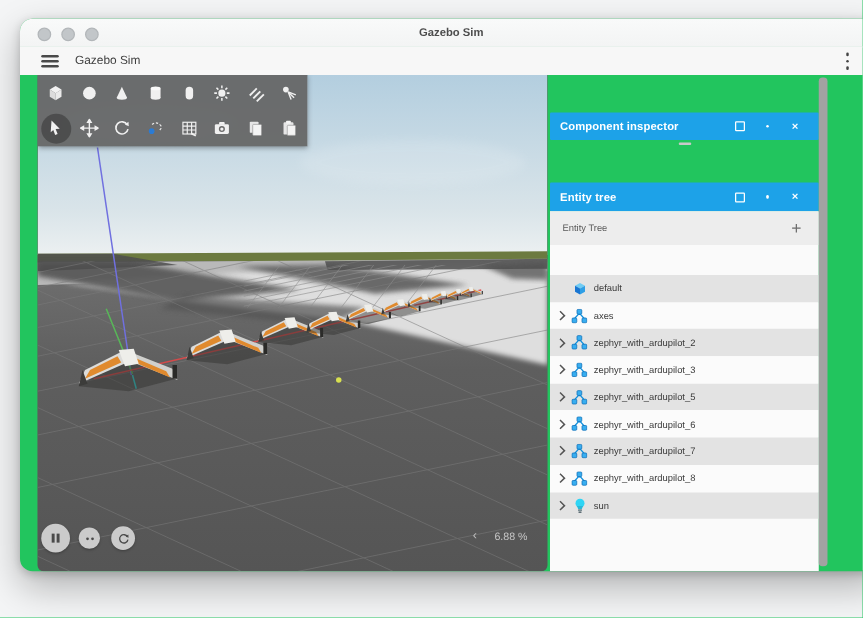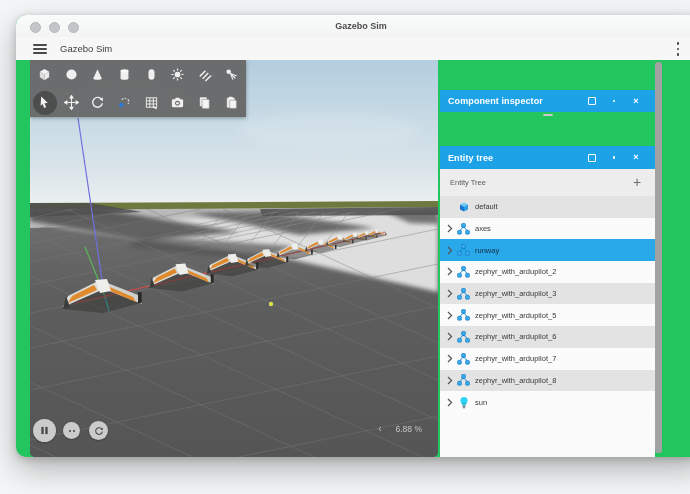--- a/index.html
+++ b/index.html
@@ -77,21 +77,21 @@
   .dock-btn .sq{width:6px;height:6px;border:1.2px solid #fff;border-radius:1px;display:block;}
   .dock-btn .dot{width:2.6px;height:2.6px;background:#fff;border-radius:50%;display:block;}
   .dock-btn .x{font-size:9px;font-weight:700;line-height:9px;}
   .dock-gap{height:6px;min-height:6px;display:flex;align-items:center;justify-content:center;}
   .dock-gap i{width:10px;height:2.5px;background:#c9c9c9;border-radius:2px;display:block;}
   .dock-top-gap{height:2px;min-height:2px;}
   .et-card{flex:1;background:#fafafa;display:flex;flex-direction:column;overflow:hidden;}
   .et-subheader{height:27px;min-height:27px;background:#ededed;display:flex;align-items:center;padding:0 10px;}
   .et-subheader .sub-label{flex:1;font-size:7.5px;color:#5a5a5a;}
   .add-btn{width:16px;height:16px;border:none;background:transparent;color:#6e6e6e;font-size:14px;line-height:13px;cursor:pointer;padding:0;}
-  .et-list{display:flex;flex-direction:column;}
+  .et-list{display:flex;flex-direction:column;margin-top:24px;}
   .et-row{height:21.7px;display:flex;align-items:center;padding:0 4px;cursor:pointer;}
   .et-row:nth-child(odd){background:#e3e3e3;}
   .et-row:nth-child(even){background:#fbfbfb;}
   .et-row.selected{background:#29a8ea !important;}
   .et-row .chev{width:12px;display:flex;justify-content:center;}
   .et-row .et-icon{width:15px;display:flex;justify-content:center;margin-right:4px;}
   .et-row .et-label{font-size:7.5px;color:#3a3a3a;white-space:nowrap;}
   .et-row.selected .et-label{color:#15303f;}
   .panel-scrollbar{position:absolute;left:639px;top:47px;width:7px;height:391px;background:#a2a2a2;border-radius:3px;cursor:pointer;}
 </style>
@@ -453,158 +453,138 @@
                   <line x1="6.5" y1="3.5" x2="10.5" y2="8"></line>
                   <line x1="6.5" y1="2" x2="6.5" y2="5"></line>
                 </g>
                 <rect x="4.6" y="0.5" width="3.8" height="3.8" rx="0.8" fill="#38aef0" stroke="#0d6fb8" stroke-width="0.6"></rect>
                 <rect x="0.6" y="7.4" width="3.8" height="3.8" rx="0.8" fill="#38aef0" stroke="#0d6fb8" stroke-width="0.6"></rect>
                 <rect x="8.6" y="7.4" width="3.8" height="3.8" rx="0.8" fill="#38aef0" stroke="#0d6fb8" stroke-width="0.6"></rect>
               </svg>
             </span>
             <span class="et-label">axes</span>
           </div>
-          <div class="et-row selected">
+          <div class="et-row">
             <span class="chev">
               <svg width="6" height="9" viewBox="0 0 6 9" fill="none">
                 <polyline points="1,1 4.6,4.5 1,8" stroke="#555" stroke-width="1.2"></polyline>
               </svg>
             </span>
             <span class="et-icon">
               <svg width="13" height="12" viewBox="0 0 13 12">
                 <g stroke="#0d8fdd" stroke-width="1">
                   <line x1="6.5" y1="3.5" x2="2.5" y2="8"></line>
                   <line x1="6.5" y1="3.5" x2="10.5" y2="8"></line>
                   <line x1="6.5" y1="2" x2="6.5" y2="5"></line>
                 </g>
                 <rect x="4.6" y="0.5" width="3.8" height="3.8" rx="0.8" fill="#38aef0" stroke="#0d6fb8" stroke-width="0.6"></rect>
                 <rect x="0.6" y="7.4" width="3.8" height="3.8" rx="0.8" fill="#38aef0" stroke="#0d6fb8" stroke-width="0.6"></rect>
                 <rect x="8.6" y="7.4" width="3.8" height="3.8" rx="0.8" fill="#38aef0" stroke="#0d6fb8" stroke-width="0.6"></rect>
               </svg>
             </span>
-            <span class="et-label">runway</span>
+            <span class="et-label">zephyr_with_ardupilot_2</span>
           </div>
           <div class="et-row">
             <span class="chev">
               <svg width="6" height="9" viewBox="0 0 6 9" fill="none">
                 <polyline points="1,1 4.6,4.5 1,8" stroke="#555" stroke-width="1.2"></polyline>
               </svg>
             </span>
             <span class="et-icon">
               <svg width="13" height="12" viewBox="0 0 13 12">
                 <g stroke="#0d8fdd" stroke-width="1">
                   <line x1="6.5" y1="3.5" x2="2.5" y2="8"></line>
                   <line x1="6.5" y1="3.5" x2="10.5" y2="8"></line>
                   <line x1="6.5" y1="2" x2="6.5" y2="5"></line>
                 </g>
                 <rect x="4.6" y="0.5" width="3.8" height="3.8" rx="0.8" fill="#38aef0" stroke="#0d6fb8" stroke-width="0.6"></rect>
                 <rect x="0.6" y="7.4" width="3.8" height="3.8" rx="0.8" fill="#38aef0" stroke="#0d6fb8" stroke-width="0.6"></rect>
                 <rect x="8.6" y="7.4" width="3.8" height="3.8" rx="0.8" fill="#38aef0" stroke="#0d6fb8" stroke-width="0.6"></rect>
               </svg>
             </span>
-            <span class="et-label">zephyr_with_ardupilot_2</span>
+            <span class="et-label">zephyr_with_ardupilot_3</span>
           </div>
           <div class="et-row">
             <span class="chev">
               <svg width="6" height="9" viewBox="0 0 6 9" fill="none">
                 <polyline points="1,1 4.6,4.5 1,8" stroke="#555" stroke-width="1.2"></polyline>
               </svg>
             </span>
             <span class="et-icon">
               <svg width="13" height="12" viewBox="0 0 13 12">
                 <g stroke="#0d8fdd" stroke-width="1">
                   <line x1="6.5" y1="3.5" x2="2.5" y2="8"></line>
                   <line x1="6.5" y1="3.5" x2="10.5" y2="8"></line>
                   <line x1="6.5" y1="2" x2="6.5" y2="5"></line>
                 </g>
                 <rect x="4.6" y="0.5" width="3.8" height="3.8" rx="0.8" fill="#38aef0" stroke="#0d6fb8" stroke-width="0.6"></rect>
                 <rect x="0.6" y="7.4" width="3.8" height="3.8" rx="0.8" fill="#38aef0" stroke="#0d6fb8" stroke-width="0.6"></rect>
                 <rect x="8.6" y="7.4" width="3.8" height="3.8" rx="0.8" fill="#38aef0" stroke="#0d6fb8" stroke-width="0.6"></rect>
               </svg>
             </span>
-            <span class="et-label">zephyr_with_ardupilot_3</span>
+            <span class="et-label">zephyr_with_ardupilot_5</span>
           </div>
           <div class="et-row">
             <span class="chev">
               <svg width="6" height="9" viewBox="0 0 6 9" fill="none">
                 <polyline points="1,1 4.6,4.5 1,8" stroke="#555" stroke-width="1.2"></polyline>
               </svg>
             </span>
             <span class="et-icon">
               <svg width="13" height="12" viewBox="0 0 13 12">
                 <g stroke="#0d8fdd" stroke-width="1">
                   <line x1="6.5" y1="3.5" x2="2.5" y2="8"></line>
                   <line x1="6.5" y1="3.5" x2="10.5" y2="8"></line>
                   <line x1="6.5" y1="2" x2="6.5" y2="5"></line>
                 </g>
                 <rect x="4.6" y="0.5" width="3.8" height="3.8" rx="0.8" fill="#38aef0" stroke="#0d6fb8" stroke-width="0.6"></rect>
                 <rect x="0.6" y="7.4" width="3.8" height="3.8" rx="0.8" fill="#38aef0" stroke="#0d6fb8" stroke-width="0.6"></rect>
                 <rect x="8.6" y="7.4" width="3.8" height="3.8" rx="0.8" fill="#38aef0" stroke="#0d6fb8" stroke-width="0.6"></rect>
               </svg>
             </span>
-            <span class="et-label">zephyr_with_ardupilot_5</span>
+            <span class="et-label">zephyr_with_ardupilot_6</span>
           </div>
           <div class="et-row">
             <span class="chev">
               <svg width="6" height="9" viewBox="0 0 6 9" fill="none">
                 <polyline points="1,1 4.6,4.5 1,8" stroke="#555" stroke-width="1.2"></polyline>
               </svg>
             </span>
             <span class="et-icon">
               <svg width="13" height="12" viewBox="0 0 13 12">
                 <g stroke="#0d8fdd" stroke-width="1">
                   <line x1="6.5" y1="3.5" x2="2.5" y2="8"></line>
                   <line x1="6.5" y1="3.5" x2="10.5" y2="8"></line>
                   <line x1="6.5" y1="2" x2="6.5" y2="5"></line>
                 </g>
                 <rect x="4.6" y="0.5" width="3.8" height="3.8" rx="0.8" fill="#38aef0" stroke="#0d6fb8" stroke-width="0.6"></rect>
                 <rect x="0.6" y="7.4" width="3.8" height="3.8" rx="0.8" fill="#38aef0" stroke="#0d6fb8" stroke-width="0.6"></rect>
                 <rect x="8.6" y="7.4" width="3.8" height="3.8" rx="0.8" fill="#38aef0" stroke="#0d6fb8" stroke-width="0.6"></rect>
               </svg>
             </span>
-            <span class="et-label">zephyr_with_ardupilot_6</span>
+            <span class="et-label">zephyr_with_ardupilot_7</span>
           </div>
           <div class="et-row">
             <span class="chev">
               <svg width="6" height="9" viewBox="0 0 6 9" fill="none">
                 <polyline points="1,1 4.6,4.5 1,8" stroke="#555" stroke-width="1.2"></polyline>
               </svg>
             </span>
             <span class="et-icon">
               <svg width="13" height="12" viewBox="0 0 13 12">
                 <g stroke="#0d8fdd" stroke-width="1">
                   <line x1="6.5" y1="3.5" x2="2.5" y2="8"></line>
                   <line x1="6.5" y1="3.5" x2="10.5" y2="8"></line>
                   <line x1="6.5" y1="2" x2="6.5" y2="5"></line>
                 </g>
                 <rect x="4.6" y="0.5" width="3.8" height="3.8" rx="0.8" fill="#38aef0" stroke="#0d6fb8" stroke-width="0.6"></rect>
                 <rect x="0.6" y="7.4" width="3.8" height="3.8" rx="0.8" fill="#38aef0" stroke="#0d6fb8" stroke-width="0.6"></rect>
                 <rect x="8.6" y="7.4" width="3.8" height="3.8" rx="0.8" fill="#38aef0" stroke="#0d6fb8" stroke-width="0.6"></rect>
               </svg>
             </span>
-            <span class="et-label">zephyr_with_ardupilot_7</span>
-          </div>
-          <div class="et-row">
-            <span class="chev">
-              <svg width="6" height="9" viewBox="0 0 6 9" fill="none">
-                <polyline points="1,1 4.6,4.5 1,8" stroke="#555" stroke-width="1.2"></polyline>
-              </svg>
-            </span>
-            <span class="et-icon">
-              <svg width="13" height="12" viewBox="0 0 13 12">
-                <g stroke="#0d8fdd" stroke-width="1">
-                  <line x1="6.5" y1="3.5" x2="2.5" y2="8"></line>
-                  <line x1="6.5" y1="3.5" x2="10.5" y2="8"></line>
-                  <line x1="6.5" y1="2" x2="6.5" y2="5"></line>
-                </g>
-                <rect x="4.6" y="0.5" width="3.8" height="3.8" rx="0.8" fill="#38aef0" stroke="#0d6fb8" stroke-width="0.6"></rect>
-                <rect x="0.6" y="7.4" width="3.8" height="3.8" rx="0.8" fill="#38aef0" stroke="#0d6fb8" stroke-width="0.6"></rect>
-                <rect x="8.6" y="7.4" width="3.8" height="3.8" rx="0.8" fill="#38aef0" stroke="#0d6fb8" stroke-width="0.6"></rect>
-              </svg>
-            </span>
             <span class="et-label">zephyr_with_ardupilot_8</span>
           </div>
           <div class="et-row">
             <span class="chev">
               <svg width="6" height="9" viewBox="0 0 6 9" fill="none">
                 <polyline points="1,1 4.6,4.5 1,8" stroke="#555" stroke-width="1.2"></polyline>
               </svg>
             </span>
             <span class="et-icon">
               <svg width="10" height="13" viewBox="0 0 10 13">

